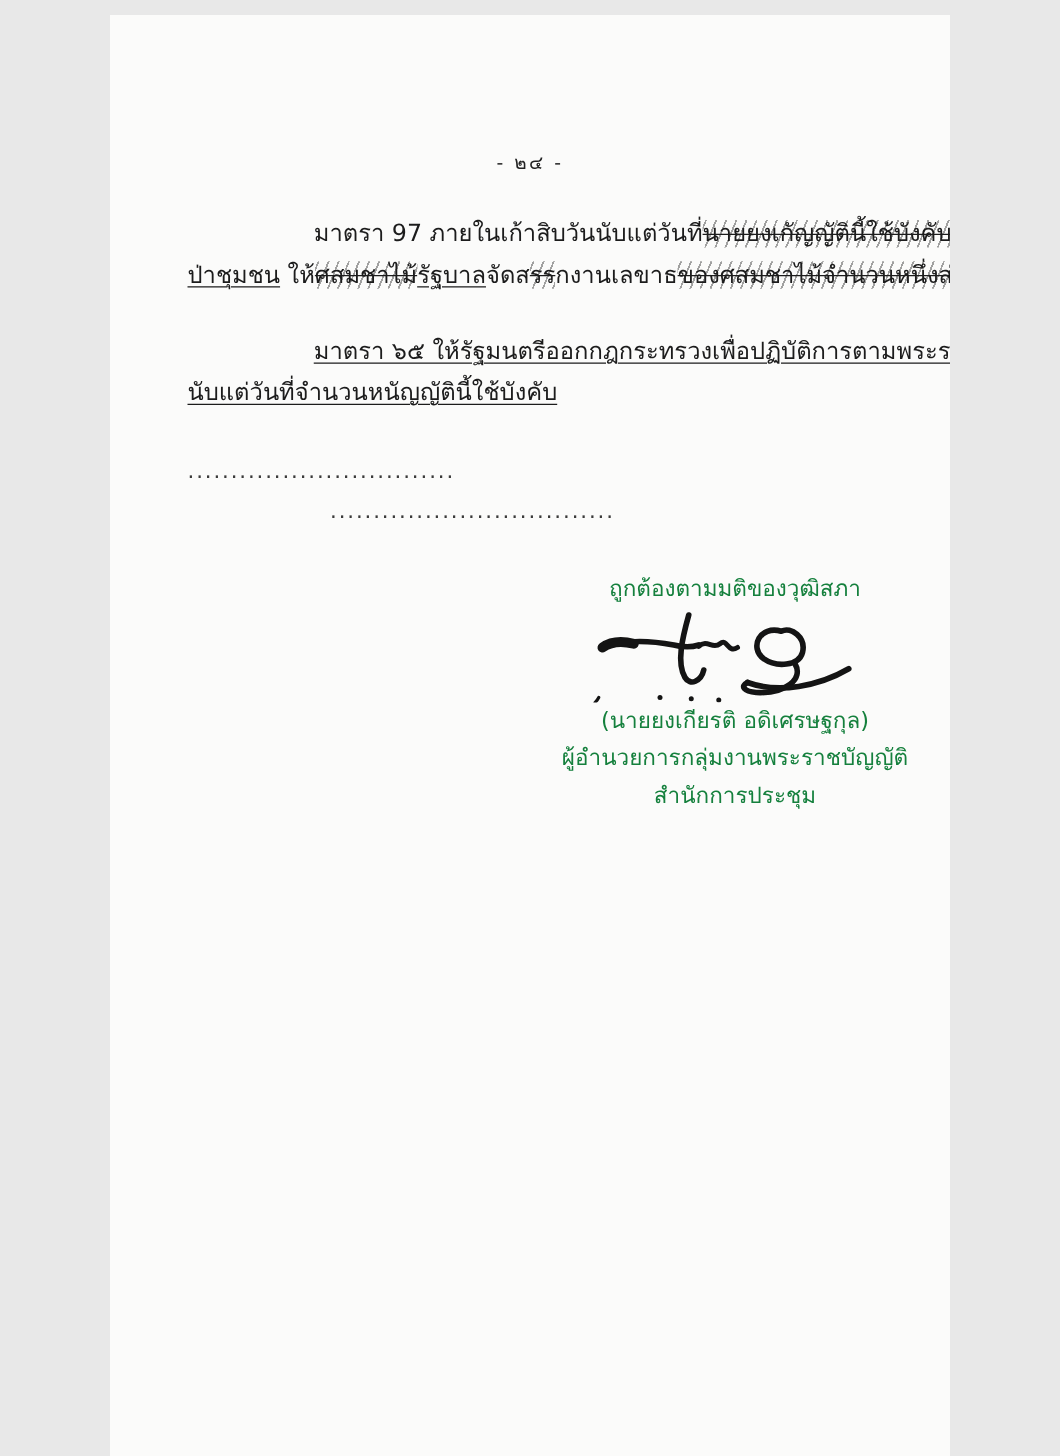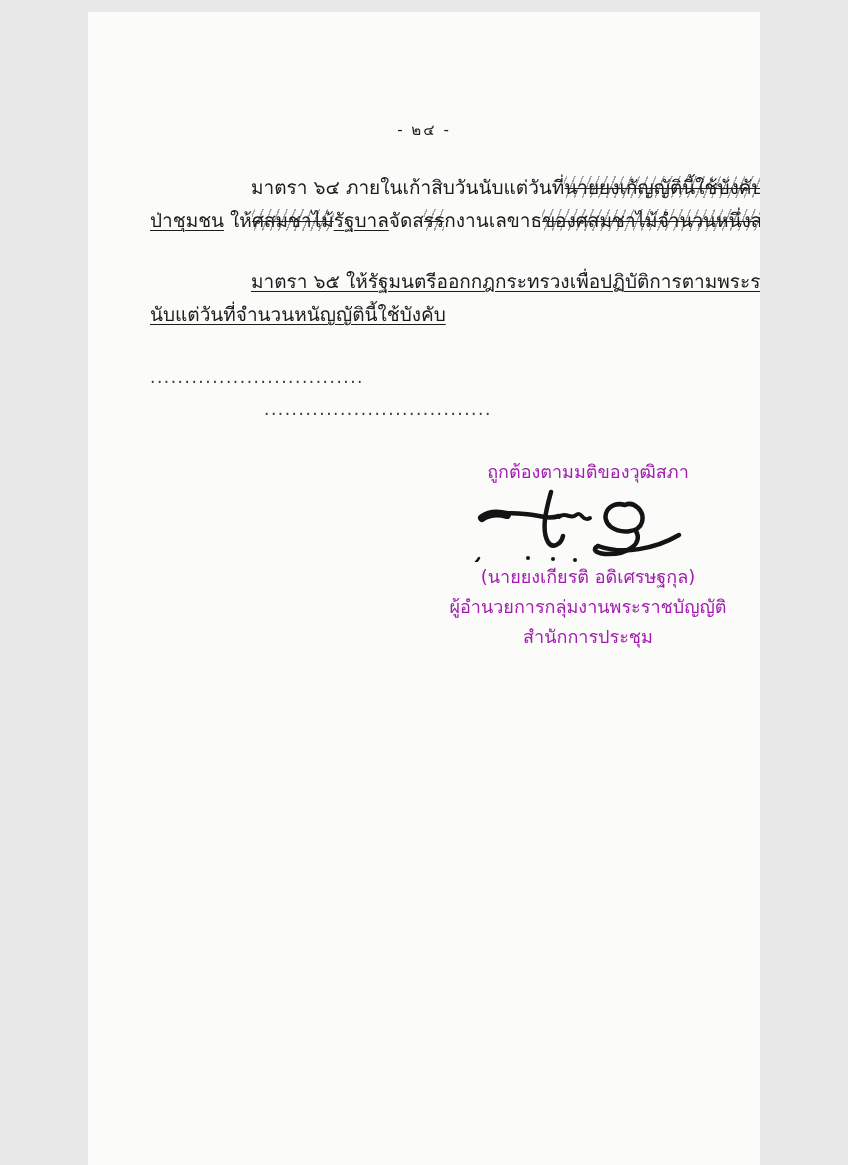--- a/index.html
+++ b/index.html
@@ -40,21 +40,21 @@
   .dotted{
     position:absolute;
     font-size:17px;letter-spacing:1.5px;color:#3a3a3a;
     white-space:nowrap;
   }
   .dotted-1{top:355px;left:62px;}
   .dotted-2{top:387px;left:176px;}
   .cert{
     position:absolute;top:447px;left:300px;width:400px;
     text-align:center;
-    font-size:18px;color:#a21caf;
+    font-size:18px;color:#15803d;
   }
   .cert-statement{line-height:26px;}
   .sig-wrap{
     position:relative;height:74px;margin:3px 0 0 0;
   }
   .sig-wrap svg{
     position:absolute;left:85px;top:0;
   }
   .cert-name{margin-top:0px;line-height:30px;text-align:center;}
   .cert-line{line-height:30px;}
@@ -66,21 +66,21 @@
 </style>
 </head>
 <body>
 
 <div class="page">
 
   <div class="page-number">- ๒๔ -</div>
 
   <div class="body-text">
       <div class="para">
-        <div class="line indent"><span class="seg-normal">มาตรา ๖๔ ภายในเก้าสิบวันนับแต่วันที่</span><span class="seg-struck">นายยงเกัญญัตินี้ใช้บังคับ</span><span class="seg-underline">มีคณะกรรมการนโยบาย</span></div>
+        <div class="line indent"><span class="seg-normal">มาตรา 97 ภายในเก้าสิบวันนับแต่วันที่</span><span class="seg-struck">นายยงเกัญญัตินี้ใช้บังคับ</span><span class="seg-underline">มีคณะกรรมการนโยบาย</span></div>
         <div class="line"><span class="seg-underline">ป่าชุมชน</span><span class="seg-normal"> ให้</span><span class="seg-struck">ศสมชาไม้</span><span class="seg-underline">รัฐบาล</span><span class="seg-normal">จัดส</span><span class="seg-struck">รร</span><span class="seg-normal">กงานเลขาธ</span><span class="seg-struck">ของศสมชาไม้จำนวนหนึ่งส่วนที่ศสมชาไม้กำหนดให้</span></div>
       </div>
       <div class="para">
         <div class="line indent"><span class="seg-underline">มาตรา ๖๕ ให้รัฐมนตรีออกกฎกระทรวงเพื่อปฏิบัติการตามพระราชบัญญัตินี้ ภายในหนึ่งปี</span></div>
         <div class="line"><span class="seg-underline">นับแต่วันที่จำนวนหนัญญัตินี้ใช้บังคับ</span></div>
       </div>
     </div>
 
   <div class="dotted dotted-1">...............................</div>
   <div class="dotted dotted-2">.................................</div>

